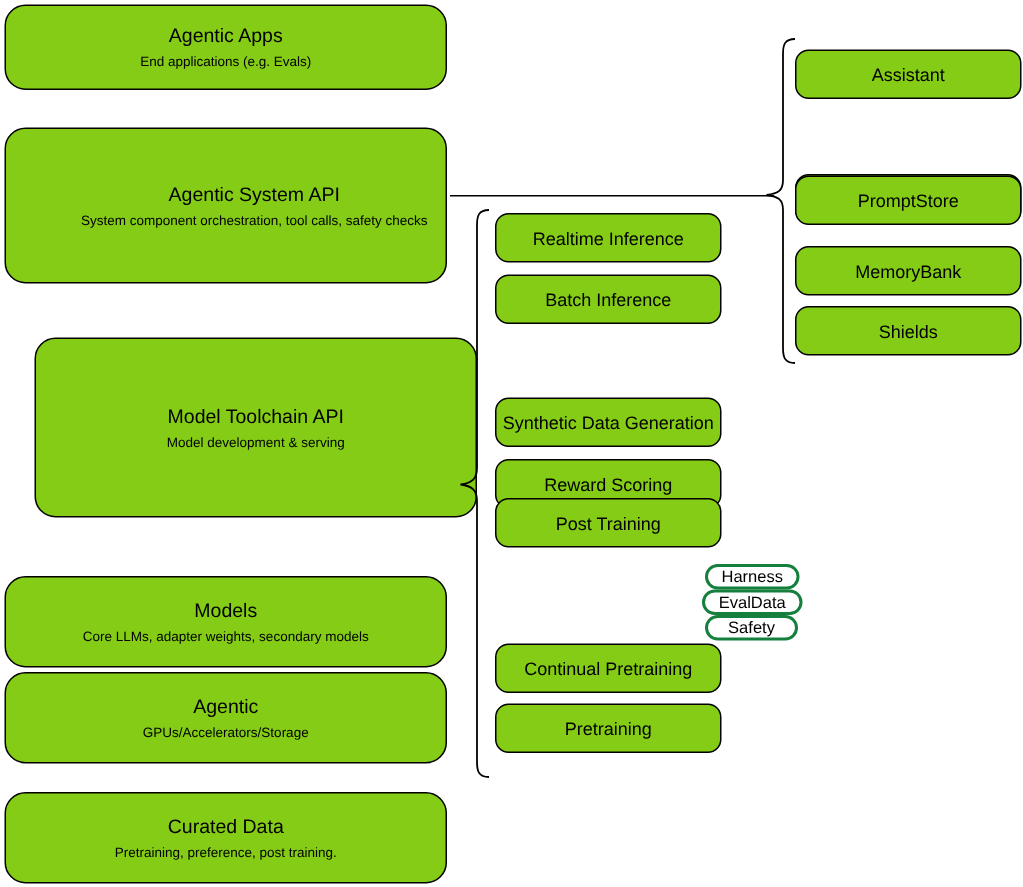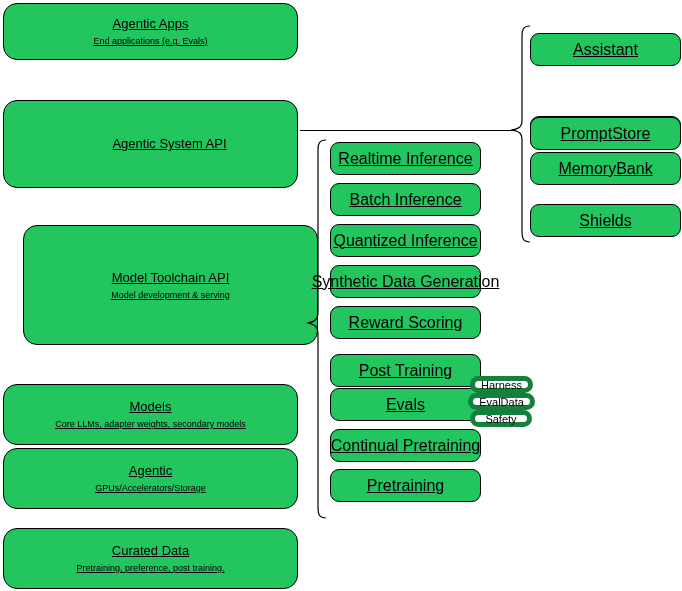--- a/index.html
+++ b/index.html
@@ -14,29 +14,28 @@
     height: 591px;
     background: #ffffff;
     font-family: "Liberation Sans", sans-serif;
     overflow: hidden;
   }
 
   
   .box {
     position: absolute;
     box-sizing: border-box;
-    background: #22c55e;
+    background: #84cc16;
     border: 1px solid #000000;
     border-radius: 12px;
     display: flex;
     flex-direction: column;
     align-items: center;
     justify-content: center;
     text-align: center;
-    text-decoration: underline;
   }
   .box .title {
     font-size: 13px;
     color: #000000;
     line-height: 16px;
     white-space: nowrap;
   }
   .box .subtitle {
     font-size: 9px;
     color: #000000;
@@ -52,32 +51,32 @@
     border-radius: 14px;
   }
 
   
   .cap-box {
     height: 33px;
     border-radius: 9px;
     justify-content: center;
   }
   .cap-box .title {
-    font-size: 16px;
+    font-size: 12px;
     line-height: 14px;
   }
   .mid-box  { left: 330px; width: 151px; }
   .right-box{ left: 530px; width: 151px; }
 
   
   .pill {
     position: absolute;
     box-sizing: border-box;
     background: #ffffff;
-    border: 5px solid #15803d;
+    border: 2px solid #15803d;
     border-radius: 999px;
     height: 17px;
     display: flex;
     align-items: center;
     justify-content: center;
     font-size: 11px;
     color: #000000;
     white-space: nowrap;
     z-index: 5;
   }
@@ -99,22 +98,23 @@
 </head>
 <body>
 
 <div id="canvas">
 
   <div class="box layer-box" style="top:3px;height:57px;">
     <span class="title">Agentic Apps</span>
     <span class="subtitle">End applications (e.g. Evals)</span>
   </div>
 
-  <div class="box layer-box" style="top:100px;height:88px;padding-left:38px;">
+  <div class="box layer-box" style="top:85px;height:104px;padding-left:38px;">
     <span class="title">Agentic System API</span>
+    <span class="subtitle">System component orchestration, tool calls, safety checks</span>
   </div>
 
   <div class="box layer-box" style="top:225px;height:120px;margin-left:20px;">
     <span class="title">Model Toolchain API</span>
     <span class="subtitle">Model development &amp; serving</span>
   </div>
 
   <div class="box layer-box" style="top:384px;height:61px;">
     <span class="title">Models</span>
     <span class="subtitle">Core LLMs, adapter weights, secondary models</span>
@@ -139,34 +139,28 @@
   <svg class="brace" style="left:509px;top:24px;" width="22" height="220" viewBox="0 0 22 220">
     <path d="M21,2 C14,2 13,6 13,12 L13,96 C13,103 10,105 2,106 C10,107 13,109 13,116 L13,208 C13,214 14,218 21,218" fill="none" stroke="#000000" stroke-width="1.2"></path>
   </svg>
 
   <div class="box cap-box mid-box" style="top:142px;">
     <span class="title">Realtime Inference</span>
   </div>
   <div class="box cap-box mid-box" style="top:183px;">
     <span class="title">Batch Inference</span>
   </div>
-  <div class="box cap-box mid-box" style="top:224px;">
-    <span class="title">Quantized Inference</span>
-  </div>
   <div class="box cap-box mid-box" style="top:265px;">
     <span class="title">Synthetic Data Generation</span>
   </div>
   <div class="box cap-box mid-box" style="top:306px;">
     <span class="title">Reward Scoring</span>
   </div>
-  <div class="box cap-box mid-box" style="top:354px;">
+  <div class="box cap-box mid-box" style="top:332px;">
     <span class="title">Post Training</span>
-  </div>
-  <div class="box cap-box mid-box" style="top:388px;">
-    <span class="title">Evals</span>
   </div>
   <div class="box cap-box mid-box" style="top:429px;">
     <span class="title">Continual Pretraining</span>
   </div>
   <div class="box cap-box mid-box" style="top:469px;text-align:right;">
     <span class="title">Pretraining</span>
   </div>
 
   <div class="pill" style="left:470px;top:376px;width:63px;">Harness</div>
   <div class="pill" style="left:468px;top:393px;width:67px;">EvalData</div>
@@ -174,20 +168,20 @@
 
   <div class="box cap-box right-box" style="top:33px;">
     <span class="title">Assistant</span>
   </div>
   <div class="box cap-box right-box" style="top:73px;margin-top:43px;">
     <span class="title">Orchestrator</span>
   </div>
   <div class="box cap-box right-box" style="top:117px;">
     <span class="title">PromptStore</span>
   </div>
-  <div class="box cap-box right-box" style="top:152px;text-align:right;">
+  <div class="box cap-box right-box" style="top:164px;text-align:right;">
     <span class="title">MemoryBank</span>
   </div>
   <div class="box cap-box right-box" style="top:204px;">
     <span class="title">Shields</span>
   </div>
 
 </div>
 
 </body></html>

